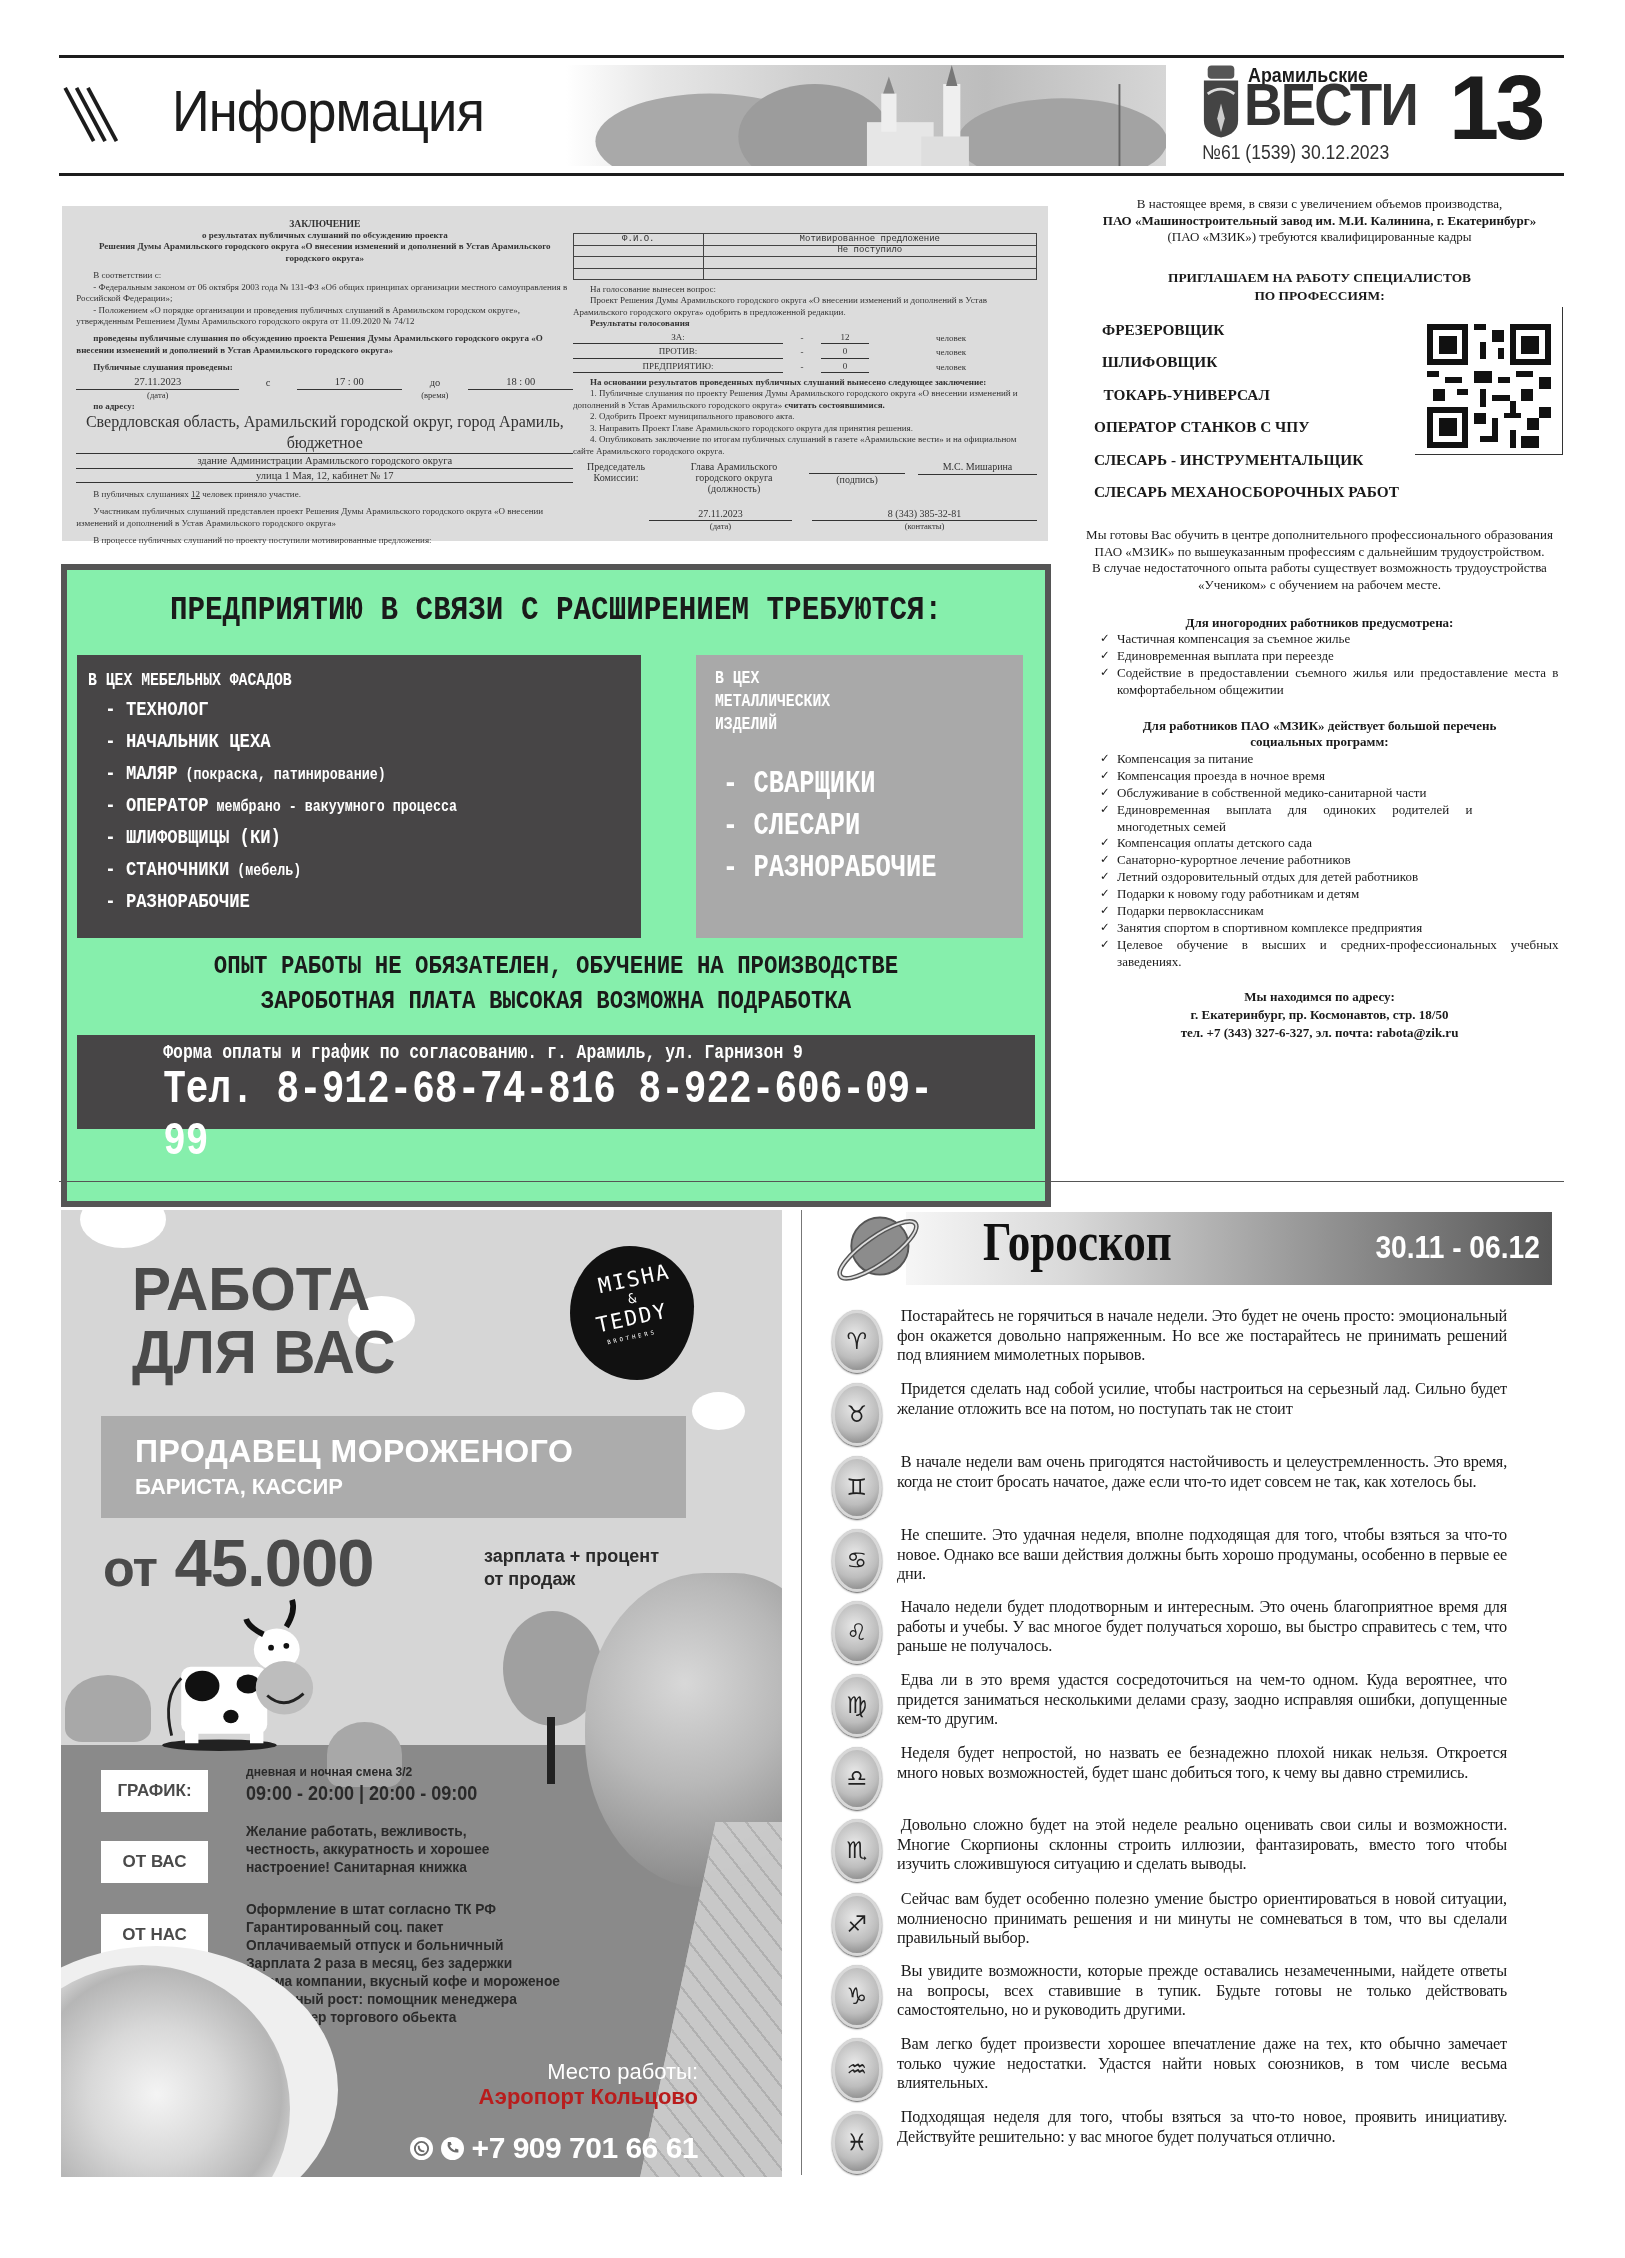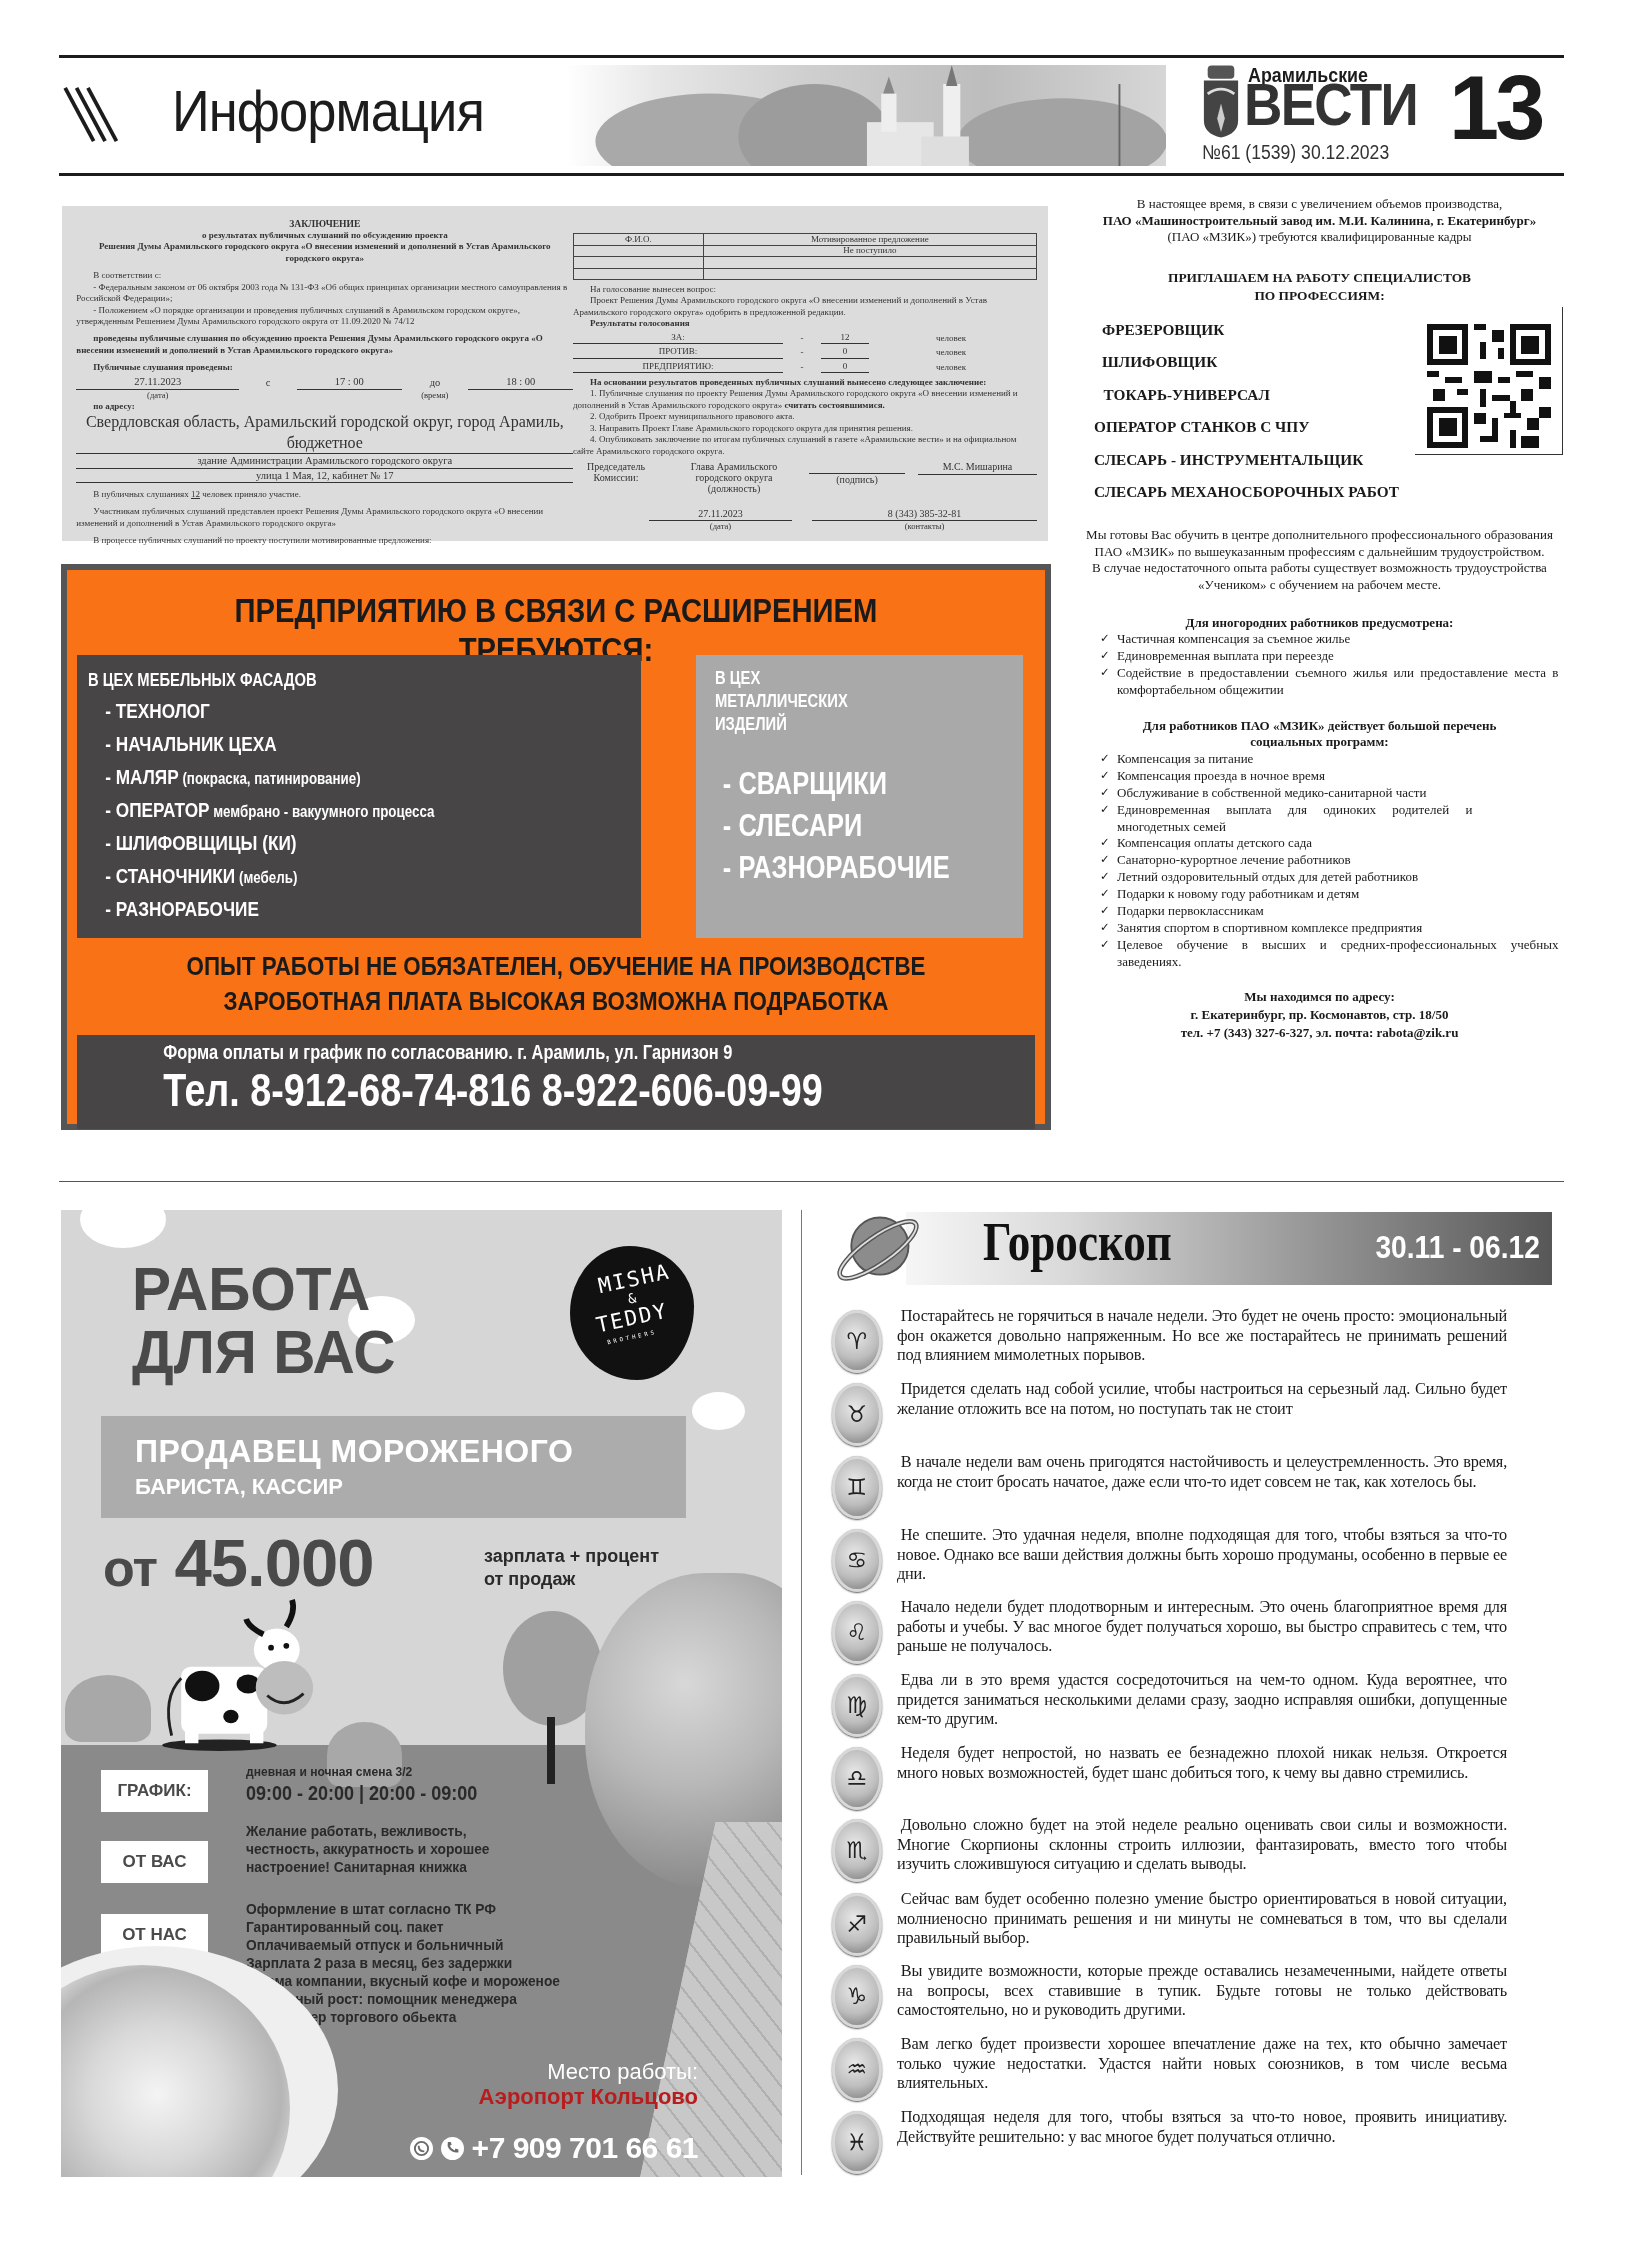--- a/index.html
+++ b/index.html
@@ -26,29 +26,29 @@
   .notice .col-left { position: absolute; left: 14.3px; top: 11.5px; width: 497px; }
   .notice .col-right { position: absolute; left: 511px; top: 27px; width: 464px; }
   .n-center { text-align: center; font-weight: bold; }
   .n-title { font-size: 9.6px; }
   .n-p { text-indent: 17px; }
   .n-bold { font-weight: bold; }
   .n-row { display: flex; justify-content: space-between; align-items: flex-end; }
   .n-line { border-bottom: 1px solid #333; text-align: center; }
   .n-lbl { font-size: 8.6px; text-align: center; }
   .n-table { width: 100%; border-collapse: collapse; margin-bottom: 3.8px; }
-  .n-table td { border: 1px solid #444; height: 11.5px; text-align: center; font-size: 9px; line-height: 1; }
+  .n-table td { border: 1px solid #444; height: 11.5px; text-align: center; font-size: 9px; line-height: 1; font-family: Liberation Mono, monospace; }
   .vote-row { display: flex; align-items: flex-end; margin: 1.9px 0 1.9px 0; }
   .vote-row .vl { width: 210px; text-align: center; border-bottom: 1px solid #333; }
   .vote-row .vd { width: 38px; text-align: center; }
   .vote-row .vn { width: 48px; text-align: center; border-bottom: 1px solid #333; }
   .vote-row .vu { padding-left: 67px; }
 
   
-  .ent-ad { position: absolute; left: 61px; top: 564px; width: 990px; height: 566px; border: 6.7px solid #555; background: #f97316; font-family: Liberation Sans, sans-serif; }
+  .ent-ad { position: absolute; left: 61px; top: 564px; width: 990px; height: 643px; border: 6.7px solid #555; background: #86efac; font-family: Liberation Mono, monospace; }
   .ent-headline { position: absolute; left: 0; right: 0; top: 21px; text-align: center; font-size: 34px; font-weight: bold; color: #1a1a1a; transform: scaleX(0.86); letter-spacing: 0; }
   .ent-box-dark { position: absolute; left: 9.6px; top: 85px; width: 564px; height: 283px; background: #474546; color: #fff; padding: 15.3px 0 0 11.5px; }
   .ent-box-dark .bh { font-size: 18px; font-weight: bold; transform: scaleX(0.82); transform-origin: left; margin-bottom: 3.8px; }
   .ent-box-dark .bi { font-size: 21px; font-weight: bold; transform: scaleX(0.82); transform-origin: left; padding-left: 21px; line-height: 31px; white-space: nowrap; }
   .ent-box-dark .bi .thin { font-size: 16.3px; }
   .ent-box-light { position: absolute; left: 629px; top: 85px; width: 327px; height: 283px; background: #a9a9a9; color: #fff; padding: 11.5px 0 0 19px; }
   .ent-box-light .bh { font-size: 18px; font-weight: bold; transform: scaleX(0.82); transform-origin: left; line-height: 23px; width: 191px; }
   .ent-box-light .bl { margin-top: 27px; }
   .ent-box-light .bi { font-size: 31px; font-weight: bold; transform: scaleX(0.82); transform-origin: left; line-height: 42px; padding-left: 9.6px; white-space: nowrap; }
   .ent-note { position: absolute; left: 0; right: 0; text-align: center; font-size: 26px; font-weight: bold; transform: scaleX(0.86); color: #1a1a1a; }

